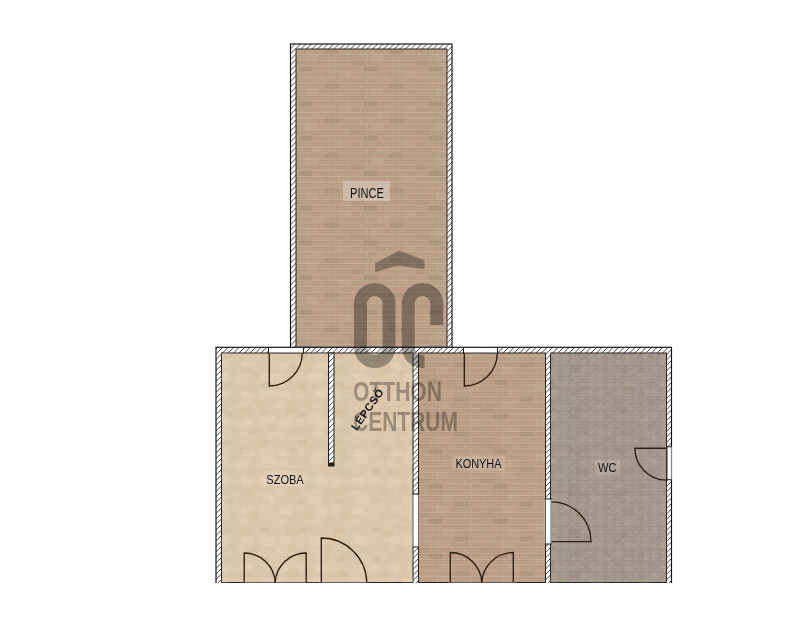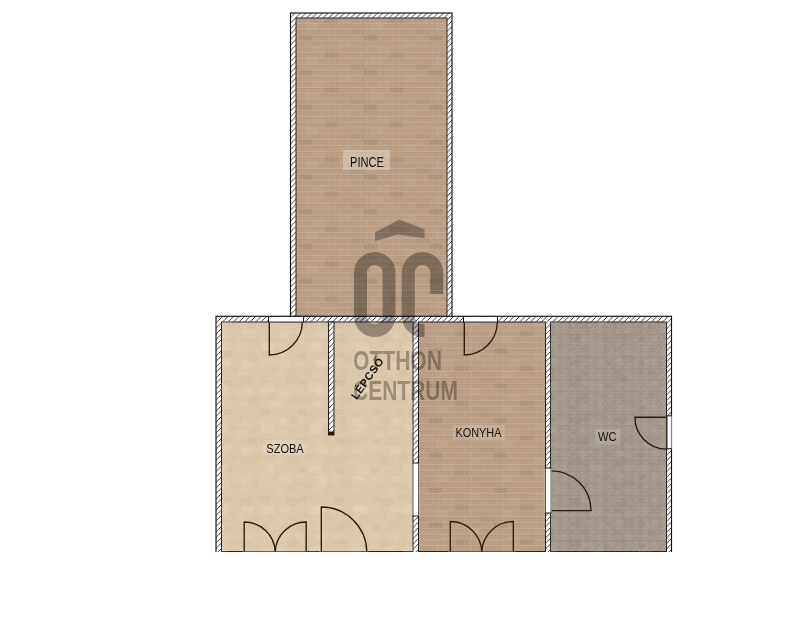--- a/index.html
+++ b/index.html
@@ -1,16 +1,16 @@
 <!DOCTYPE html>
 <html><head>
 <meta charset="utf-8">
 <style>
 html,body{margin:0;padding:0;background:#fff;}
-#page{width:800px;height:552px;position:relative;font-family:"Liberation Sans",sans-serif;}
+#page{width:800px;height:552px;position:relative;font-family:"Liberation Sans",sans-serif;margin-top:31px;}
 svg{position:absolute;top:0;left:0;}
 </style>
 </head>
 <body>
 <div id="page">
 <svg width="800" height="620" viewBox="0 0 800 620">
 <defs>
   <filter id="wmsoft" x="-5%" y="-5%" width="110%" height="110%">
     <feGaussianBlur stdDeviation="0.4"></feGaussianBlur>
   </filter>

